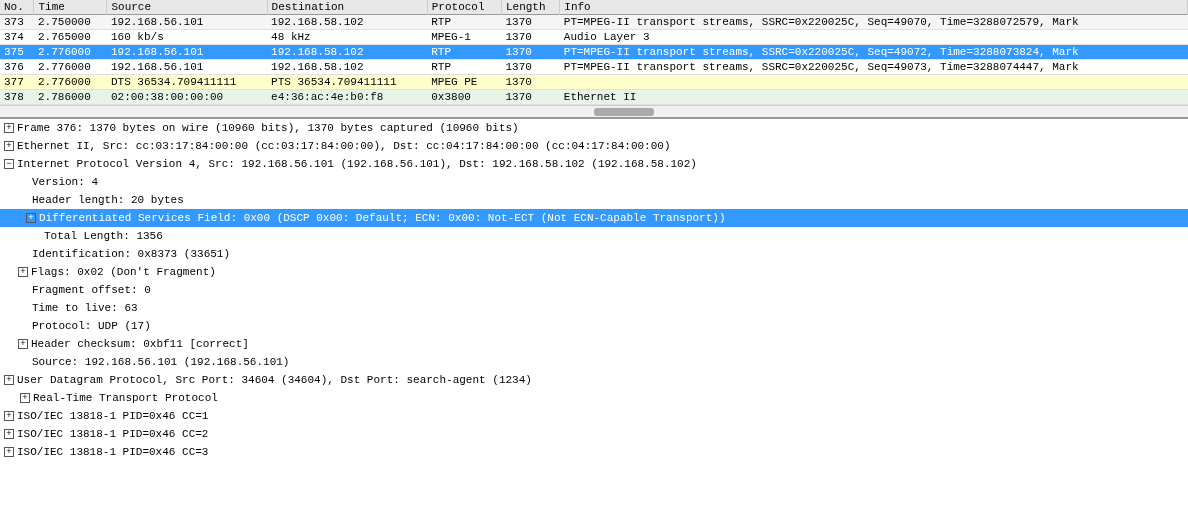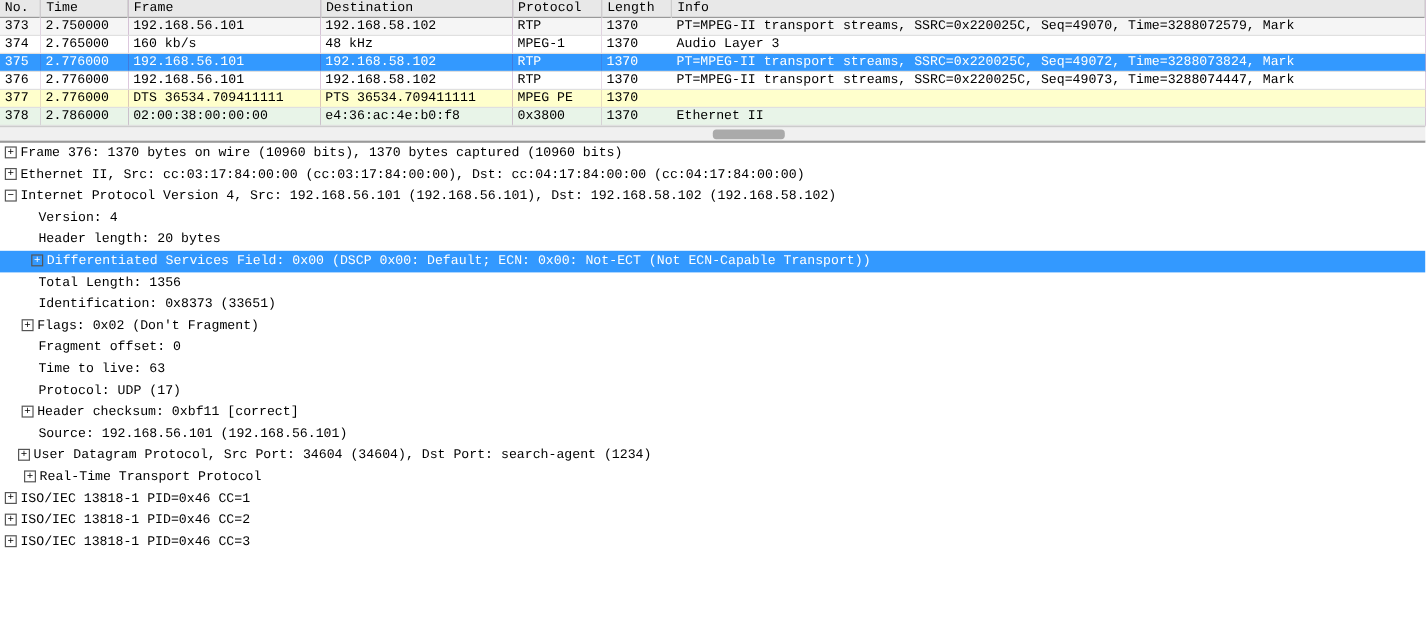--- a/index.html
+++ b/index.html
@@ -110,21 +110,21 @@
   </style>
 </head>
 <body>
 
 <div>
   <table class="packet-table">
     <thead>
       <tr>
         <th>No.</th>
         <th>Time</th>
-        <th>Frame</th>
+        <th>Source</th>
         <th>Destination</th>
         <th>Protocol</th>
         <th>Length</th>
         <th>Info</th>
       </tr>
     </thead>
     <tbody id="packet-tbody">
     <tr>
           <td>373</td>
           <td>2.750000</td>
@@ -188,27 +188,27 @@
 </div>
 
 <div class="detail-panel">
   <div id="detail-list">
       <div class="detail-row" style="padding-left: 4px;"><span class="expand-box">+</span><span>Frame 376: 1370 bytes on wire (10960 bits), 1370 bytes captured (10960 bits)</span></div>
       <div class="detail-row" style="padding-left: 4px; font-family: Liberation Mono, monospace;"><span class="expand-box">+</span><span>Ethernet II, Src: cc:03:17:84:00:00 (cc:03:17:84:00:00), Dst: cc:04:17:84:00:00 (cc:04:17:84:00:00)</span></div>
       <div class="detail-row" style="padding-left: 4px;"><span class="expand-box">−</span><span>Internet Protocol Version 4, Src: 192.168.56.101 (192.168.56.101), Dst: 192.168.58.102 (192.168.58.102)</span></div>
       <div class="detail-row" style="padding-left: 18px;"><span style="display:inline-block;width:14px;"></span><span>Version: 4</span></div>
       <div class="detail-row" style="padding-left: 18px;"><span style="display:inline-block;width:14px;"></span><span>Header length: 20 bytes</span></div>
       <div class="detail-row selected-detail" style="padding-left: 26px;"><span class="expand-box">+</span><span>Differentiated Services Field: 0x00 (DSCP 0x00: Default; ECN: 0x00: Not-ECT (Not ECN-Capable Transport))</span></div>
-      <div class="detail-row" style="padding-left: 18px;"><span style="display:inline-block;width:14px;"></span><span>Total Length: 1356</span></div>
+      <div class="detail-row" style="padding-left: 18px; margin-left: 12px;"><span style="display:inline-block;width:14px;"></span><span>Total Length: 1356</span></div>
       <div class="detail-row" style="padding-left: 18px;"><span style="display:inline-block;width:14px;"></span><span>Identification: 0x8373 (33651)</span></div>
       <div class="detail-row" style="padding-left: 18px;"><span class="expand-box">+</span><span>Flags: 0x02 (Don't Fragment)</span></div>
       <div class="detail-row" style="padding-left: 18px;"><span style="display:inline-block;width:14px;"></span><span>Fragment offset: 0</span></div>
       <div class="detail-row" style="padding-left: 18px;"><span style="display:inline-block;width:14px;"></span><span>Time to live: 63</span></div>
       <div class="detail-row" style="padding-left: 18px;"><span style="display:inline-block;width:14px;"></span><span>Protocol: UDP (17)</span></div>
       <div class="detail-row" style="padding-left: 18px;"><span class="expand-box">+</span><span>Header checksum: 0xbf11 [correct]</span></div>
       <div class="detail-row" style="padding-left: 18px;"><span style="display:inline-block;width:14px;"></span><span>Source: 192.168.56.101 (192.168.56.101)</span></div>
-      <div class="detail-row" style="padding-left: 15px;"><span class="expand-box">+</span><span>User Datagram Protocol, Src Port: 34604 (34604), Dst Port: search-agent (1234)</span></div>
+      <div class="detail-row" style="padding-left: 4px;"><span class="expand-box">+</span><span>User Datagram Protocol, Src Port: 34604 (34604), Dst Port: search-agent (1234)</span></div>
       <div class="detail-row" style="padding-left: 20px;"><span class="expand-box">+</span><span>Real-Time Transport Protocol</span></div>
       <div class="detail-row" style="padding-left: 4px;"><span class="expand-box">+</span><span>ISO/IEC 13818-1 PID=0x46 CC=1</span></div>
       <div class="detail-row" style="padding-left: 4px;"><span class="expand-box">+</span><span>ISO/IEC 13818-1 PID=0x46 CC=2</span></div>
       <div class="detail-row" style="padding-left: 4px;"><span class="expand-box">+</span><span>ISO/IEC 13818-1 PID=0x46 CC=3</span></div>
     </div>
 </div>
 
 </body></html>

